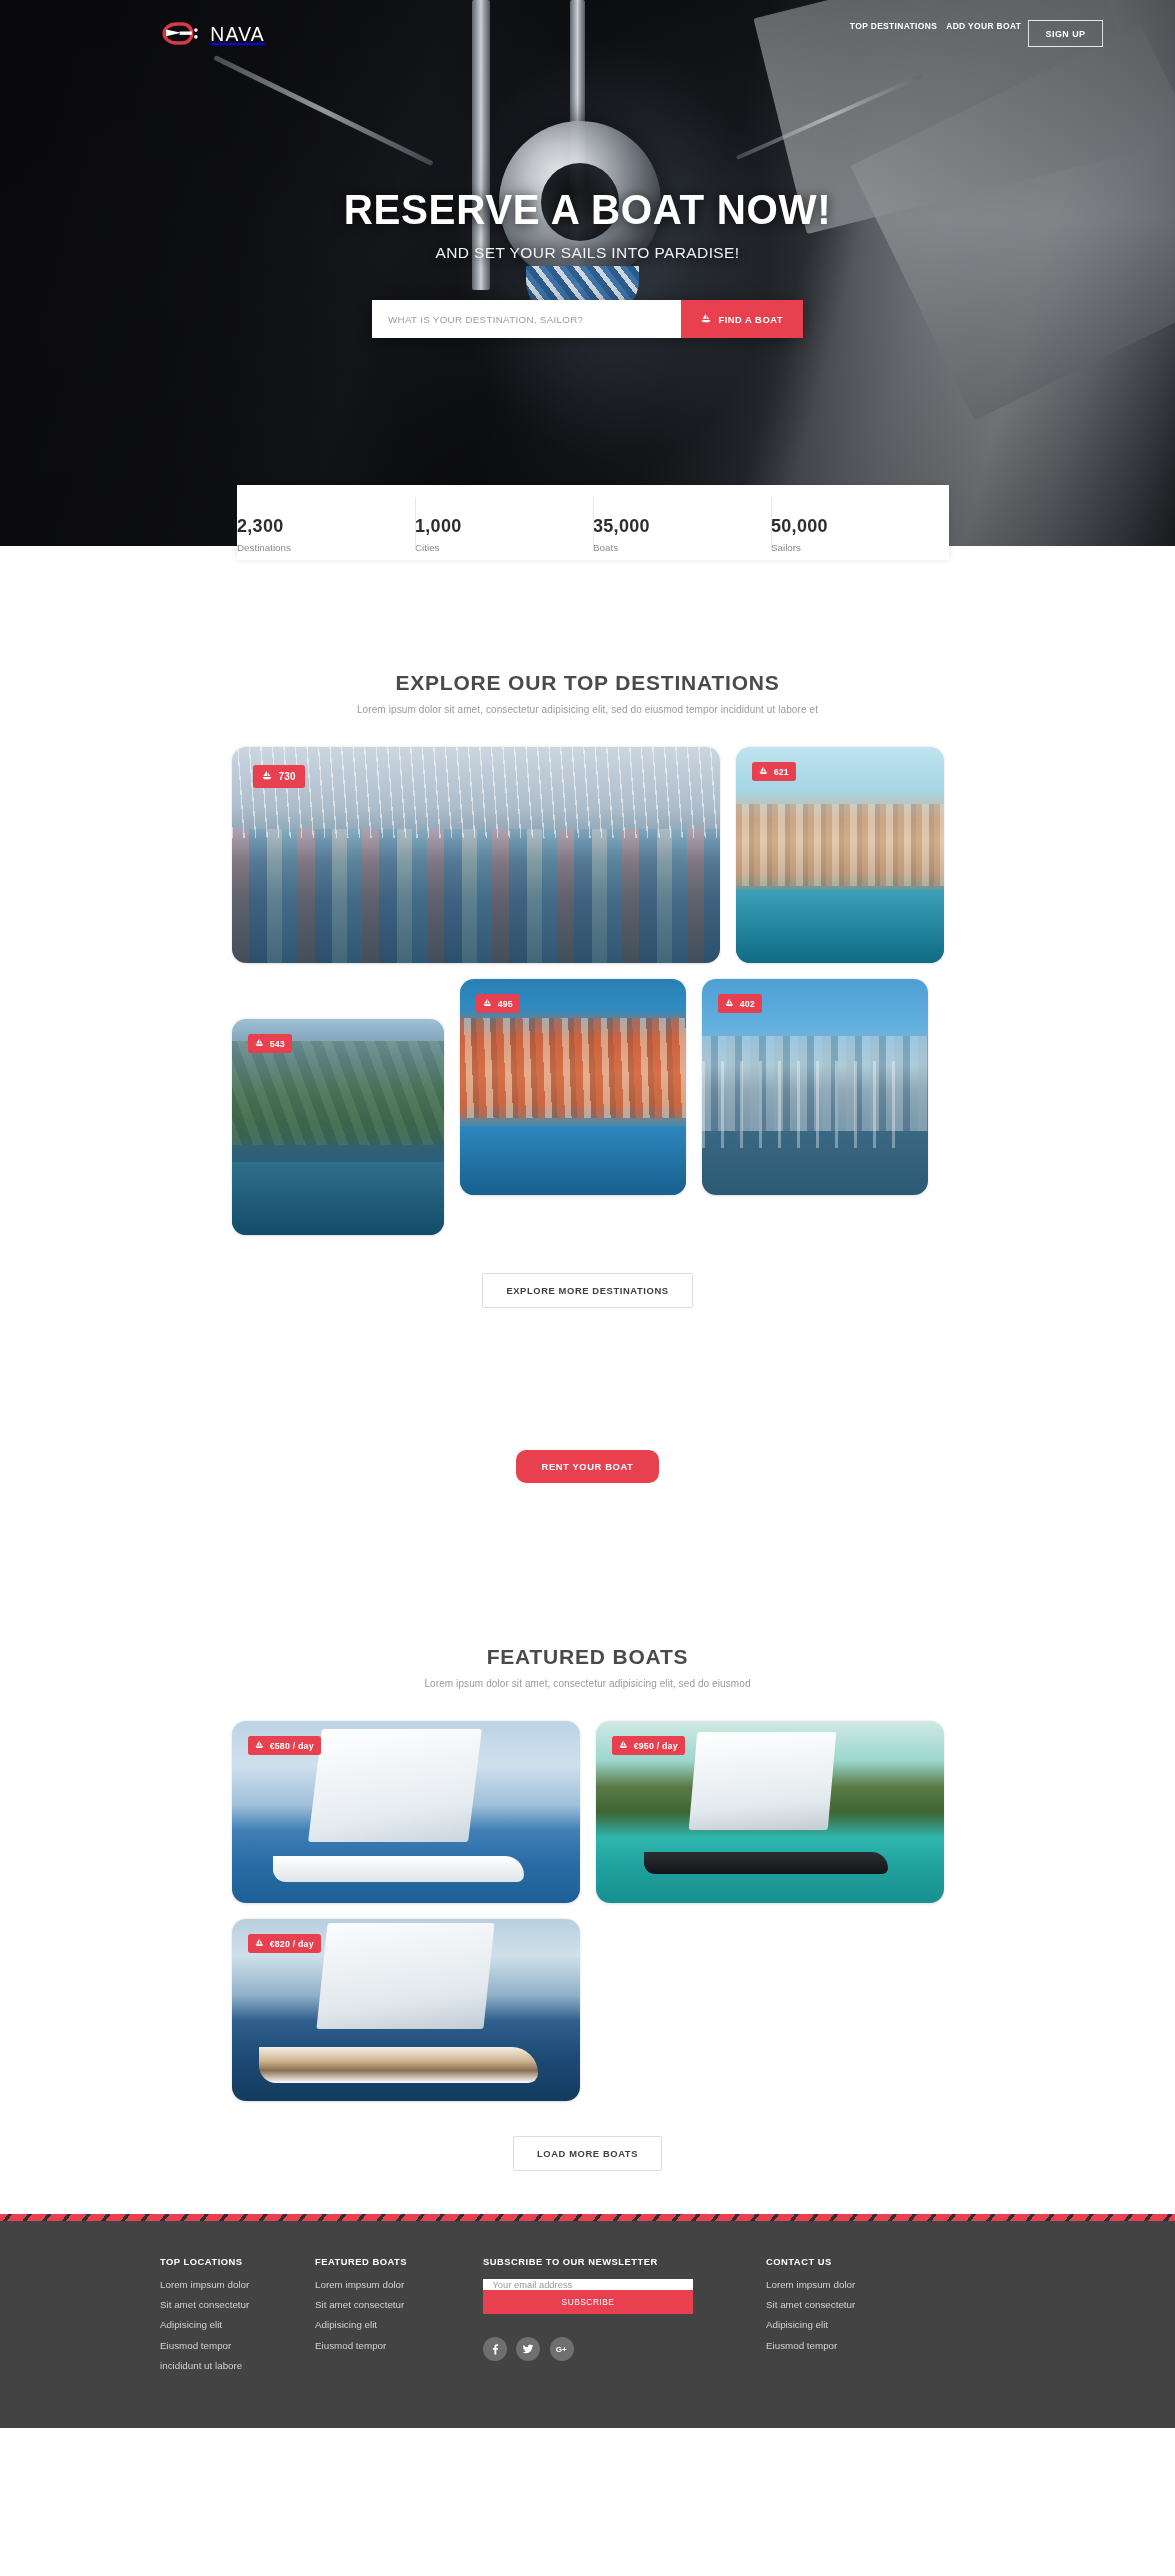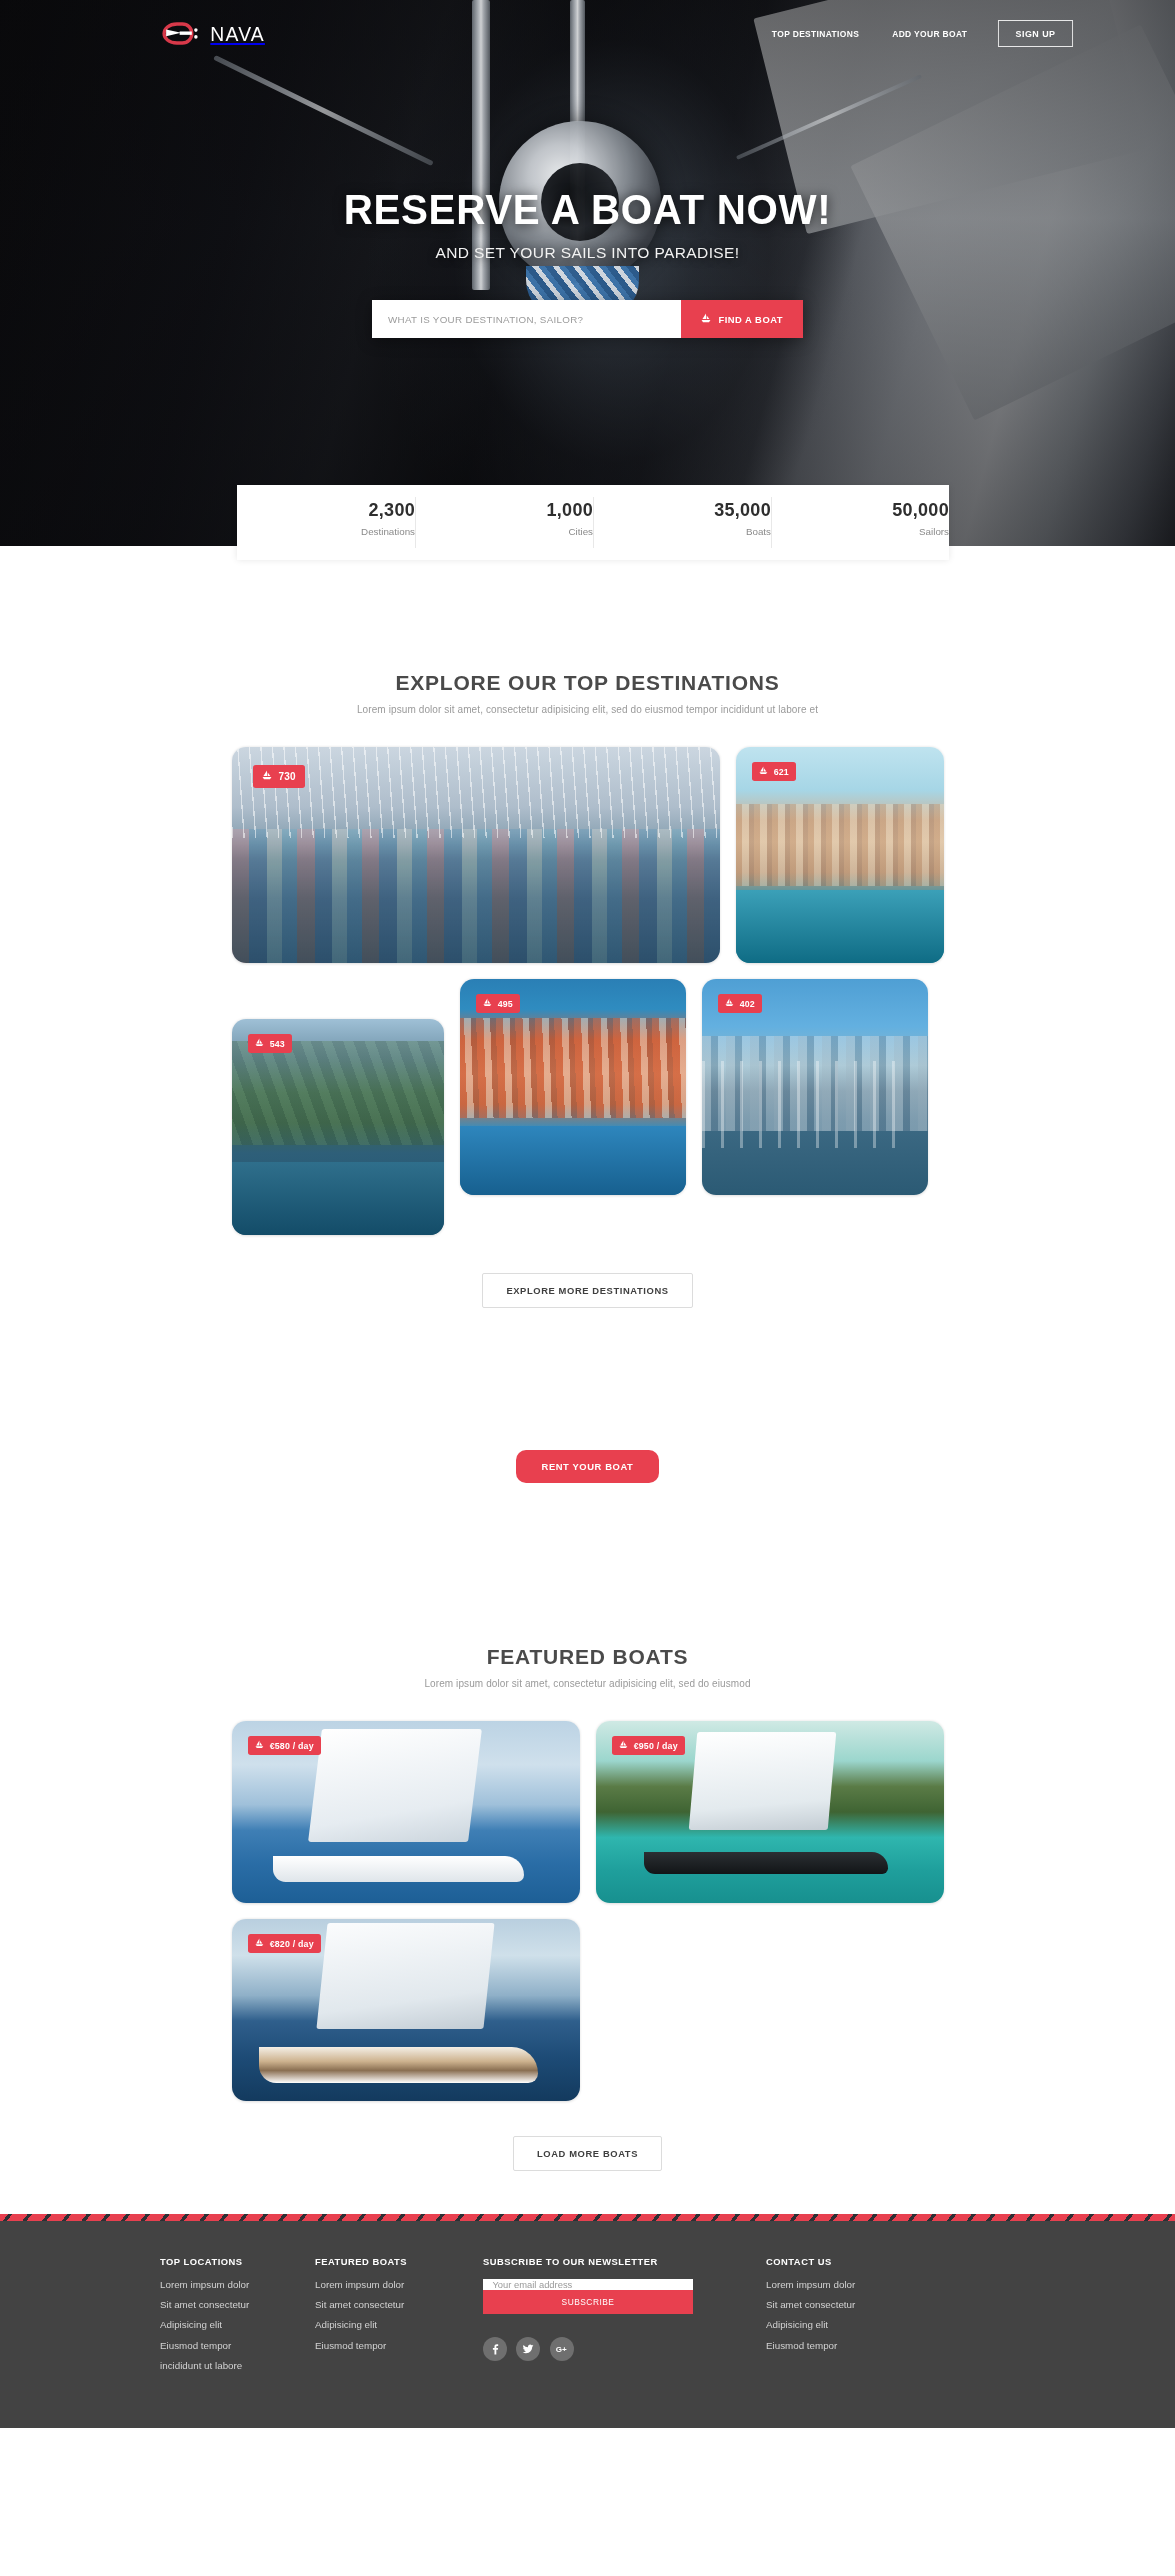--- a/index.html
+++ b/index.html
@@ -54,21 +54,21 @@
     display: flex; align-items: center;
     padding: 0 0 0 162px;
   }
   .logo { display: flex; align-items: flex-start; gap: 8px; }
   .logo-mark { width: 38px; height: 23px; flex: none; }
   .logo-text {
     color: #fff; font-size: 21px; letter-spacing: 1.3px; font-weight: 400;
     font-family: "Liberation Sans Narrow", "Liberation Sans", sans-serif;
     transform: scaleX(.92);
   }
-  .nav-links { margin-left: auto; display: flex; align-items: center; gap: 24px; padding-right: 100px; }
+  .nav-links { margin-left: auto; display: flex; align-items: flex-start; padding-right: 70px; }
   .nav-link {
     color: #ffffff; font-size: 9.4px; font-weight: 700; letter-spacing: 0.4px;
     text-transform: uppercase; text-decoration: none; transform: scaleX(.9);
     font-family: "Liberation Sans Narrow", "Liberation Sans", sans-serif;
   }
   .btn-signup {
     border: 0.7px solid rgba(255,255,255,.85); background: transparent; color: #fff;
     font-size: 9.4px; font-weight: 700; letter-spacing: 0.5px; text-transform: uppercase;
     padding: 7.4px 17.5px; cursor: pointer; transform: scaleX(.95);
     font-family: "Liberation Sans Narrow", "Liberation Sans", sans-serif;
@@ -104,21 +104,21 @@
     letter-spacing: 0.5px; text-transform: uppercase; display: flex; align-items: center; gap: 7.4px;
     font-family: "Liberation Sans Narrow", "Liberation Sans", sans-serif;
   }
 
   
   .stats-band { position: relative; height: 0; }
   .stats {
     position: absolute; left: 237px; top: -61px; width: 712px; height: 75px;
     background: #fff; display: flex; z-index: 8; box-shadow: 0 1.3px 6.7px rgba(0,0,0,.10);
   }
-  .stat { flex: 1; text-align: right; padding-top: 15px; position: relative; }
+  .stat { flex: 1; text-align: left; padding-top: 31px; position: relative; }
   .stat + .stat::before {
     content:""; position: absolute; left: 0; top: 12px; bottom: 12px; width: 0.7px; background: #e8e8e8;
   }
   .stat-num {
     font-size: 18px; font-weight: 700; color: #2e2e2e; letter-spacing: 0.3px;
     font-family: "Liberation Sans Narrow", "Liberation Sans", sans-serif;
   }
   .stat-label { margin-top: 5.4px; font-size: 9.8px; color: #8a8a8a; font-family: "Liberation Sans Narrow", "Liberation Sans", sans-serif; }
 
   

